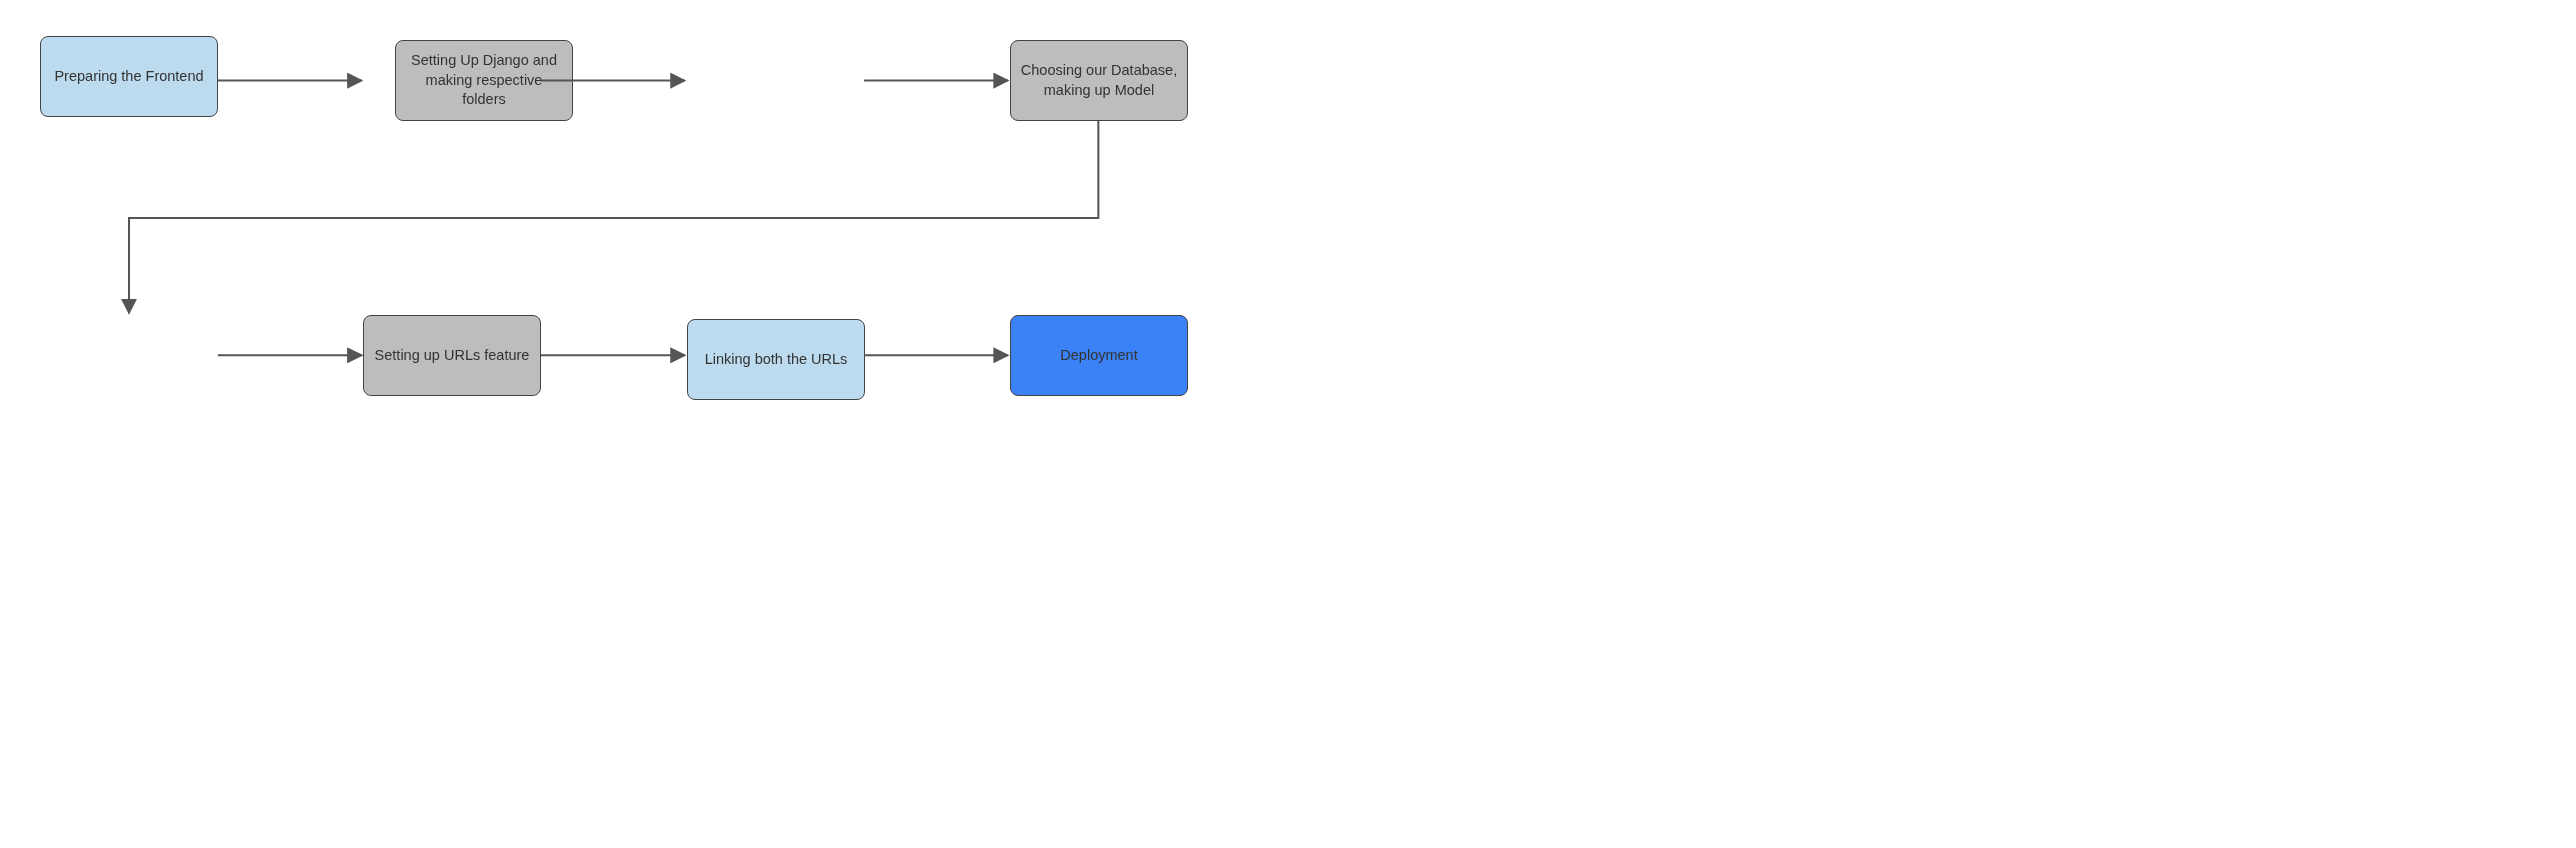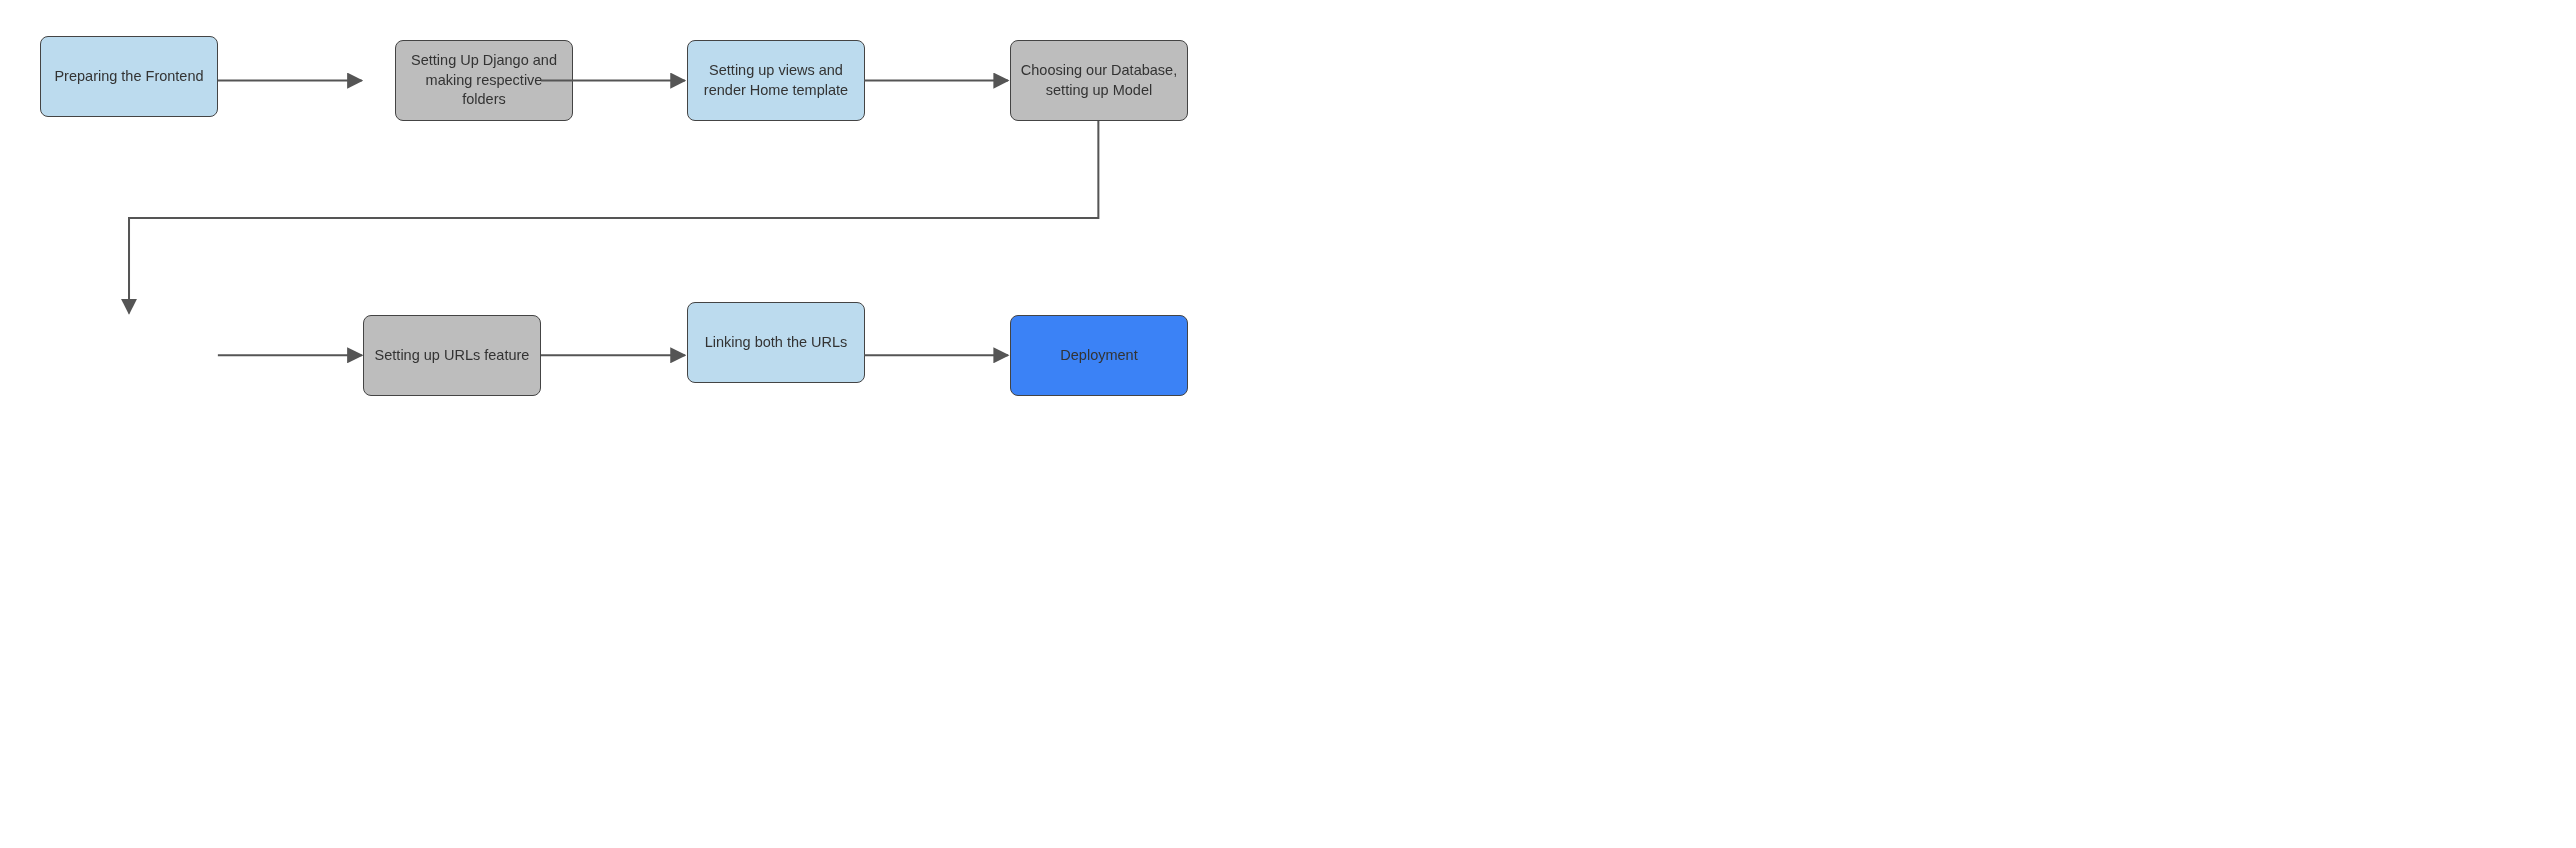--- a/index.html
+++ b/index.html
@@ -43,31 +43,28 @@
 <body>
 
 <div class="diagram">
 
   <div class="node blue" style="left:16px;   top:12px;">
       <span>Preparing the Frontend</span>
     </div>
   <div class="node grey" style="left:339px;  top:16px;margin-left:32px;">
       <span>Setting Up Django and making respective folders</span>
     </div>
-  <div class="node blue" style="left:663px;  top:16px;">
-      <span>Setting up views and render Home template</span>
-    </div>
   <div class="node grey" style="left:986px; top:16px;">
-      <span>Choosing our Database, setting up Model</span>
+      <span>Choosing our Database, making up Model</span>
     </div>
 
   <div class="node grey" style="left:339px;  top:291px;">
       <span>Setting up URLs feature</span>
     </div>
-  <div class="node blue" style="left:663px;  top:278px;">
+  <div class="node blue" style="left:663px;  top:295px;">
       <span>Linking both the URLs</span>
     </div>
   <div class="node green" style="left:986px; top:291px;">
       <span>Deployment</span>
     </div>
 
   <svg class="connectors" viewBox="0 0 1540 500" width="1244" height="404">
     <defs>
       <marker id="arrow" viewBox="0 0 10 10" refX="9" refY="5" markerWidth="8" markerHeight="8" orient="auto-start-reverse">
         <path d="M 0 0 L 10 5 L 0 10 z" fill="#555"></path>

